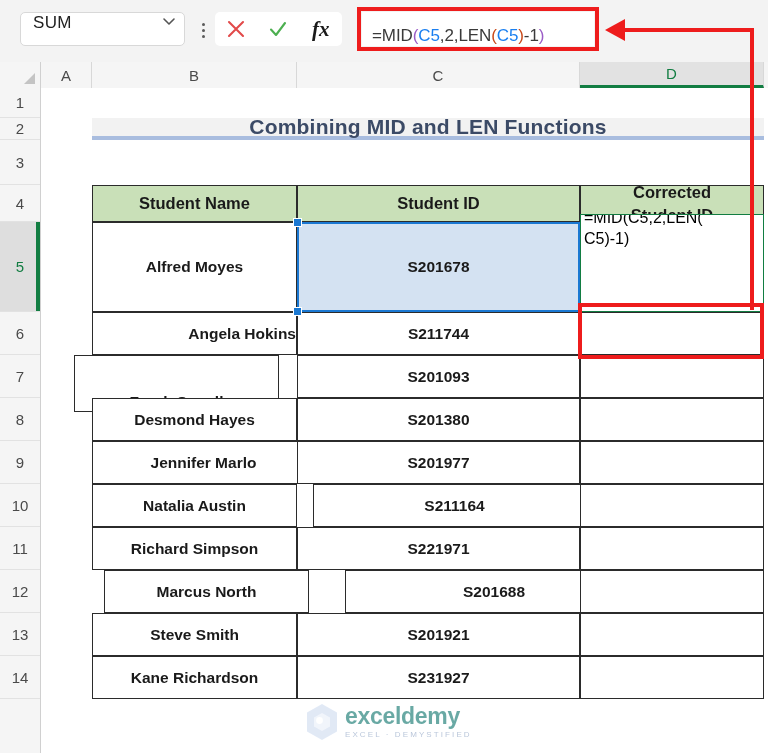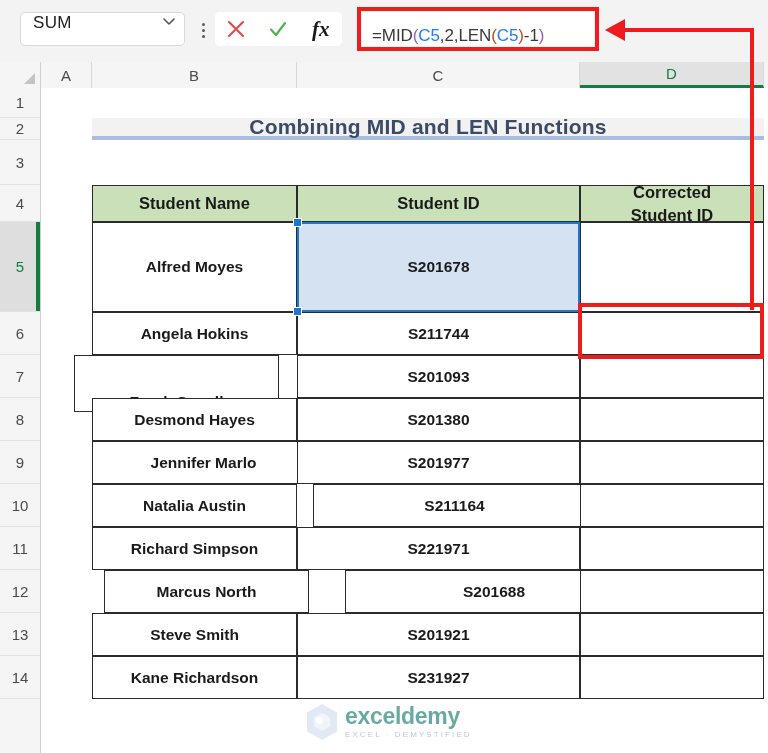--- a/index.html
+++ b/index.html
@@ -331,21 +331,21 @@
       </div>
       <div class="tcell nm" style="left: 51px; top: 134px; width: 205px; height: 90px;">
         <span>Alfred Moyes</span>
       </div>
       <div class="tcell idv" style="left: 256px; top: 134px; width: 283px; height: 90px;">
         <span>S201678</span>
       </div>
       <div class="tcell cv" style="left: 539px; top: 134px; width: 184px; height: 90px;">
         <span></span>
       </div>
-      <div class="tcell nm" style="left: 51px; top: 224px; width: 205px; height: 43px;">
+      <div class="tcell nm" style="left: 51px; top: 224px; width: 205px; height: 43px; justify-content: flex-end;">
         <span>Angela Hokins</span>
       </div>
       <div class="tcell idv" style="left: 256px; top: 224px; width: 283px; height: 43px;">
         <span>S211744</span>
       </div>
       <div class="tcell cv" style="left: 539px; top: 224px; width: 184px; height: 43px;">
         <span></span>
       </div>
       <div class="tcell nm" style="left: 33px; top: 267px; width: 205px; height: 57px; align-items: flex-end;">
         <span>Frank Orwell</span>
@@ -420,20 +420,24 @@
         <span></span>
       </div>
     </div>
 
   <div id="ref-c5" style="left: 256px; top: 134px; width: 283px; height: 90px;">
     <span>S201678</span>
   </div>
   <span class="hdl" id="hdl-tl" style="left: 252px; top: 130px;"></span>
   <span class="hdl" id="hdl-bl" style="left: 252px; top: 219px;"></span>
 
+  <div id="incell-edit" style="left: 539px; top: 126px; width: 184px; height: 98px;">
+    <span class="ln ln1">=MID(C5,2,LEN(</span>
+    <span class="ln">C5)-1)</span>
+  </div>
 
 </div>
 
 <div class="ann" id="ann-box"></div>
 <div class="ann" id="ann-cell-box"></div>
 <div class="ann" id="ann-v-line"></div>
 <div class="ann" id="ann-h-line"></div>
 <div class="ann" id="ann-arrow"></div>
 
 <div id="watermark">

